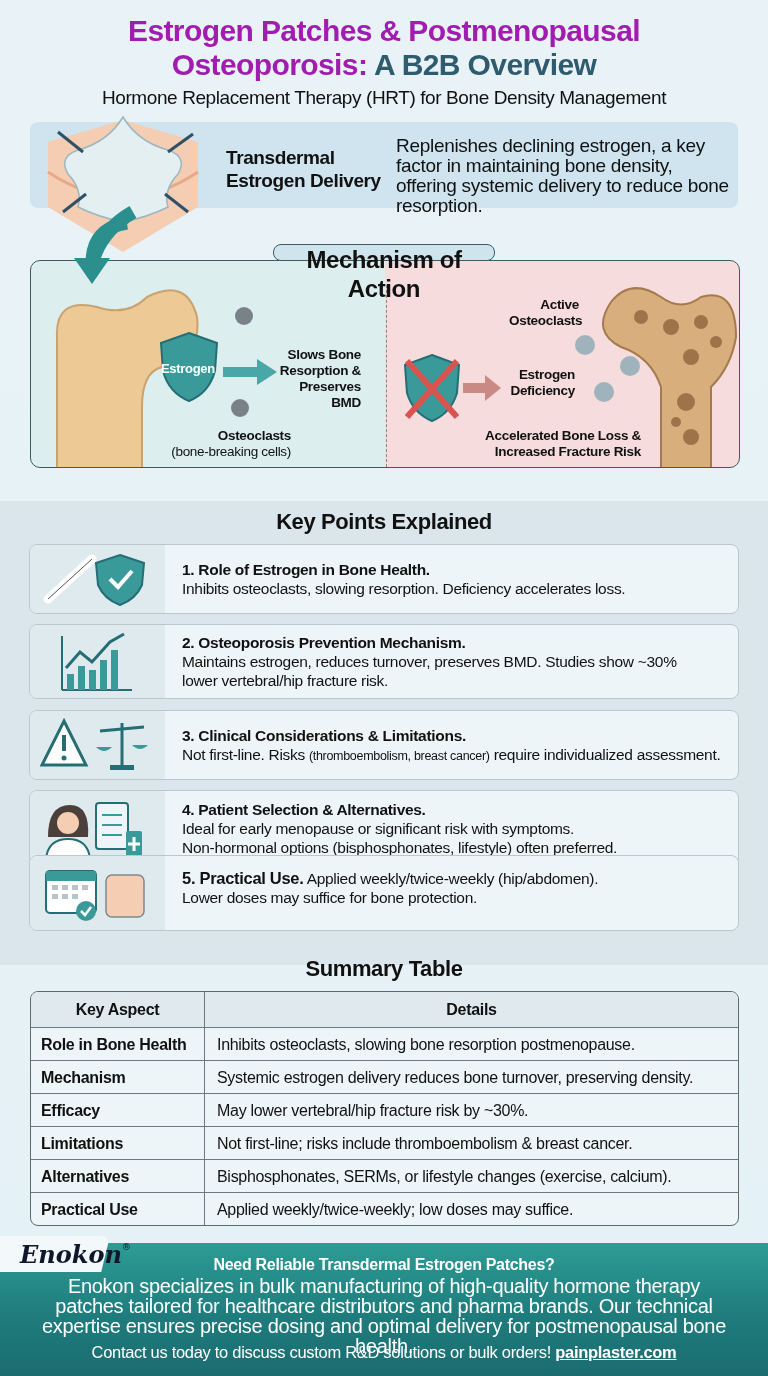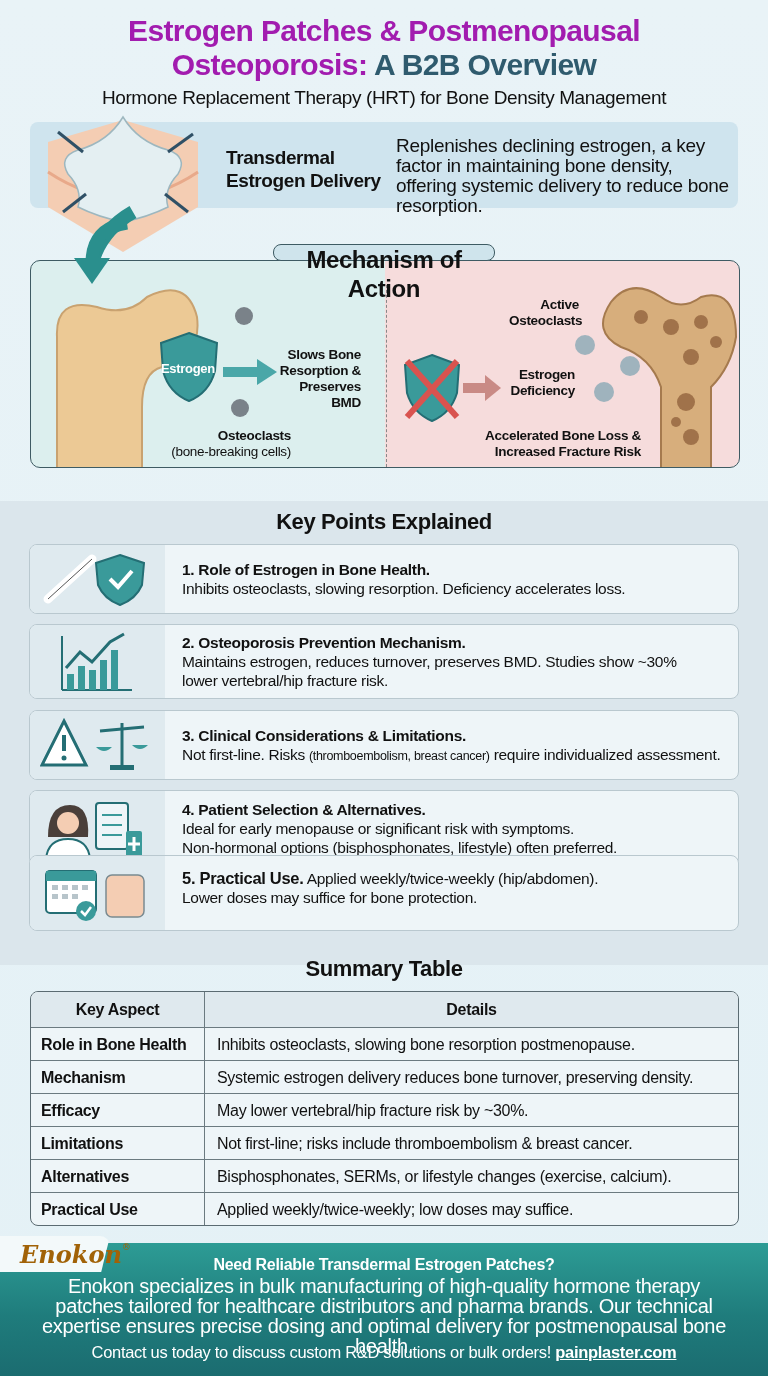--- a/index.html
+++ b/index.html
@@ -74,21 +74,21 @@
     .footer {
       position: absolute; top: 1243px; left: 0; width: 768px; height: 133px;
       background: linear-gradient(180deg, #2d9c95 0%, #1f7c7c 55%, #1b6c70 100%);
       color: #fff; text-align: center;
     }
     .logo-tab {
       position: absolute; top: 1236px; left: 0; width: 110px; height: 36px;
       background: #f3f9fa; border-radius: 0 10px 0 0;
       clip-path: polygon(0 0, 100% 0, 92% 100%, 0 100%);
     }
-    .logo { position: absolute; top: 1240px; left: 20px; font-family: "DejaVu Serif", serif; font-style: italic; font-weight: 700; font-size: 24px; color: #a16207; }
+    .logo { position: absolute; top: 1240px; left: 20px; font-family: "DejaVu Serif", serif; font-style: italic; font-weight: 700; font-size: 24px; color: #0f172a; }
     .logo sup { font-size: 9px; font-style: normal; font-weight: 400; vertical-align: top; position: relative; top: 2px; }
     .f-head { position: absolute; top: 13px; left: 0; width: 768px; font-size: 16px; font-weight: 700; letter-spacing: -0.3px; }
     .f-body { position: absolute; top: 33px; left: 40px; width: 688px; font-size: 20px; line-height: 20px; letter-spacing: -0.3px; }
     .f-contact { position: absolute; top: 100px; left: 0; width: 768px; font-size: 16.5px; letter-spacing: -0.3px; }
     .f-link { font-weight: 700; text-decoration: underline; color: #fff; }
   </style>
 </head>
 <body>
 
 <div class="header">

